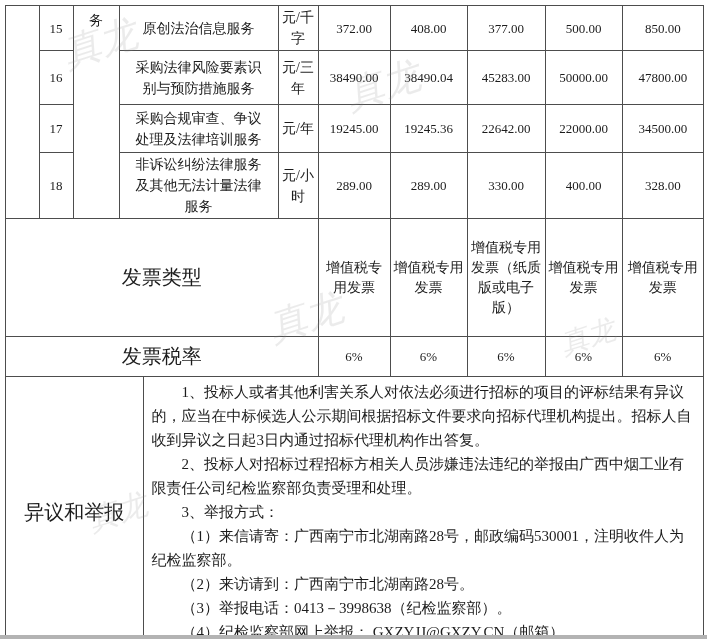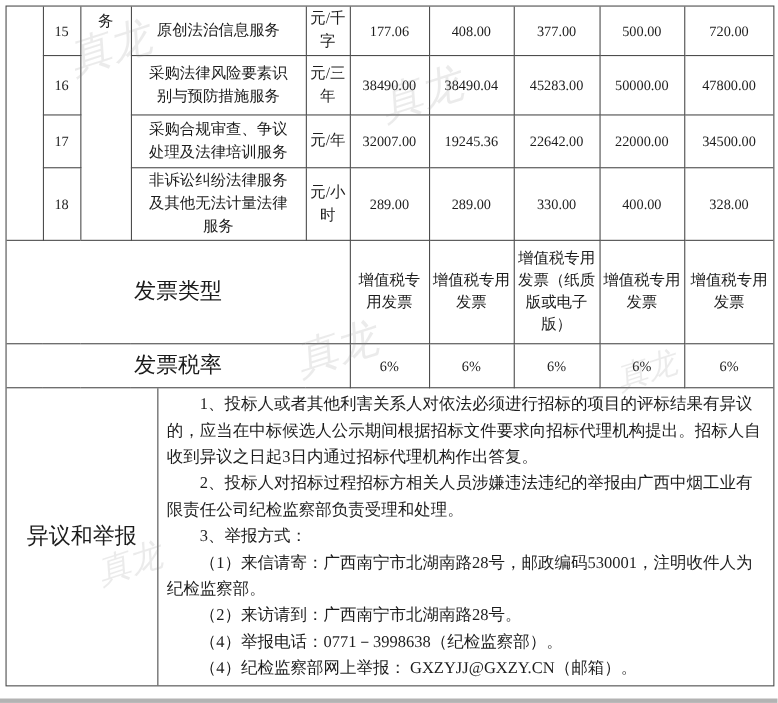--- a/index.html
+++ b/index.html
@@ -45,21 +45,21 @@
   tr.r-objection td { height: 262px; }
 
   td.cat { vertical-align: top; padding-top: 4px; }
   td.num {
     font-family: Liberation Serif, serif;
     font-size: 13px;
     letter-spacing: 0px;
   }
   td.unit { padding: 1px 2px; margin-top: 26px; }
   td.svc { padding: 1px 16px; }
-  td.inv { padding: 3px 2px; line-height: 20px; }
+  td.inv { padding: 15px 2px; line-height: 20px; }
   td.lbl { font-size: 20px; }
 
   td.content {
     text-align: left;
     vertical-align: middle;
     padding: 3px 8px;
     font-size: 15px;
     line-height: 24px;
   }
   td.content p { margin: 0; text-indent: 2em; }
@@ -114,41 +114,41 @@
         <col style="width:77px">
           <col style="width:81px">
       </colgroup>
       <tbody>
           <tr class="r15">
         <td rowspan="4"></td>
         <td class="num">15</td>
         <td rowspan="4" class="cat">务</td>
         <td class="svc">原创法治信息服务</td>
         <td class="unit">元/千字</td>
-        <td class="num">177.06</td>
+        <td class="num">372.00</td>
         <td class="num">408.00</td>
         <td class="num">377.00</td>
         <td class="num">500.00</td>
-        <td class="num last">720.00</td>
+        <td class="num last">850.00</td>
       </tr>
       <tr class="r16">
         <td class="num">16</td>
         <td class="svc">采购法律风险要素识别与预防措施服务</td>
         <td class="unit">元/三年</td>
         <td class="num">38490.00</td>
         <td class="num">38490.04</td>
         <td class="num">45283.00</td>
         <td class="num">50000.00</td>
         <td class="num last">47800.00</td>
       </tr>
       <tr class="r17">
         <td class="num">17</td>
         <td class="svc">采购合规审查、争议处理及法律培训服务</td>
         <td class="unit">元/年</td>
-        <td class="num">32007.00</td>
+        <td class="num">19245.00</td>
         <td class="num">19245.36</td>
         <td class="num">22642.00</td>
         <td class="num">22000.00</td>
         <td class="num last">34500.00</td>
       </tr>
       <tr class="r18">
         <td class="num">18</td>
         <td class="svc">非诉讼纠纷法律服务及其他无法计量法律服务</td>
         <td class="unit">元/小时</td>
         <td class="num">289.00</td>
@@ -183,21 +183,21 @@
       </colgroup>
       <tbody>
       <tr class="r-objection">
         <td class="lbl">异议和举报</td>
         <td class="content last">
           <p>1、投标人或者其他利害关系人对依法必须进行招标的项目的评标结果有异议的，应当在中标候选人公示期间根据招标文件要求向招标代理机构提出。招标人自收到异议之日起3日内通过招标代理机构作出答复。</p>
           <p>2、投标人对招标过程招标方相关人员涉嫌违法违纪的举报由广西中烟工业有限责任公司纪检监察部负责受理和处理。</p>
           <p>3、举报方式：</p>
           <p>（1）来信请寄：广西南宁市北湖南路28号，邮政编码530001，注明收件人为纪检监察部。</p>
           <p>（2）来访请到：广西南宁市北湖南路28号。</p>
-          <p>（4）举报电话：0771－3998638（纪检监察部）。</p>
+          <p>（3）举报电话：0413－3998638（纪检监察部）。</p>
           <p>（4）纪检监察部网上举报： GXZYJJ@GXZY.CN（邮箱）。</p>
         </td>
       </tr>
     </tbody>
       </table>
 
   </div>
 
   <div class="bottom-strip"></div>
 </div>

